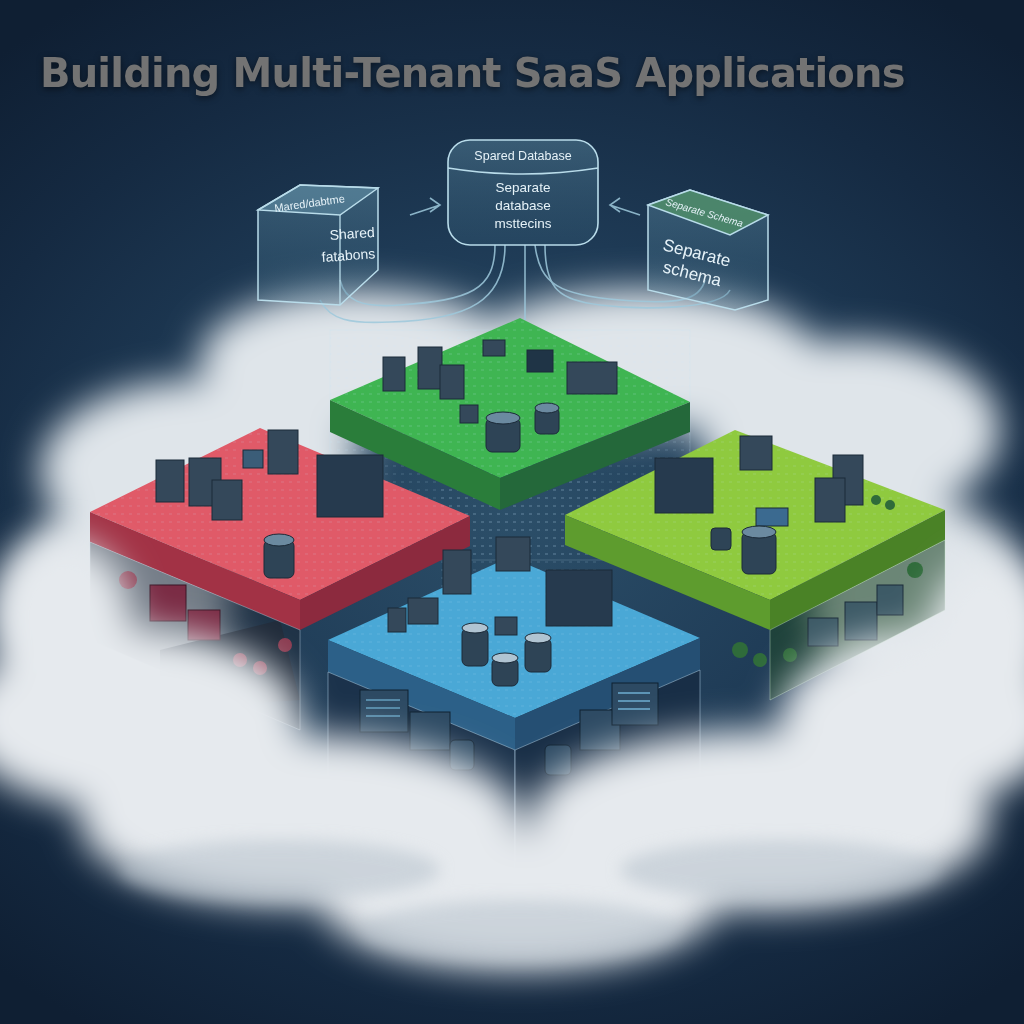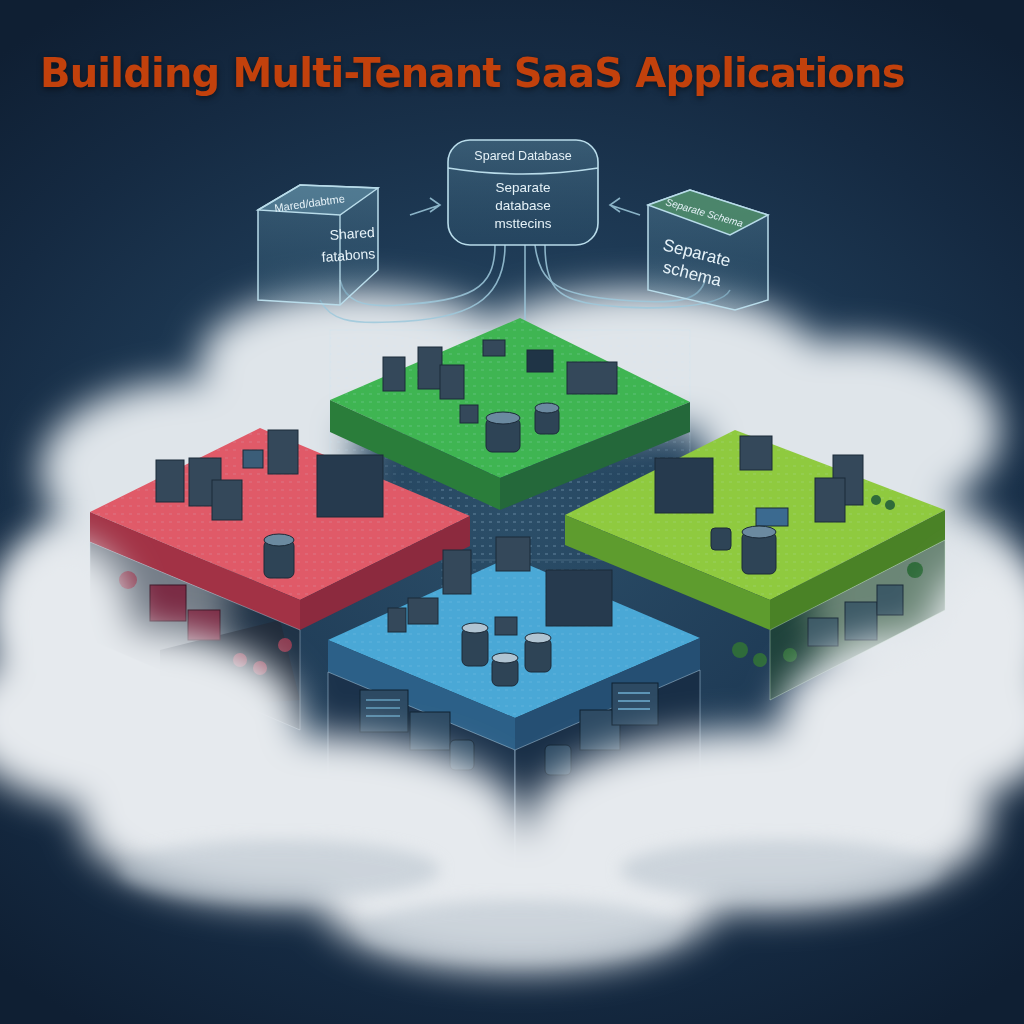--- a/index.html
+++ b/index.html
@@ -1,19 +1,19 @@
 <!DOCTYPE html>
 <html><head>
 <meta charset="utf-8">
 <style>
   html,body{margin:0;padding:0;}
   body{width:1024px;height:1024px;overflow:hidden;position:relative;
     background:radial-gradient(ellipse 75% 60% at 50% 50%, #2c4f69 0%, #1e3a55 45%, #152a42 75%, #0f1f33 100%);
     font-family:"Liberation Sans", sans-serif;}
-  .title{position:absolute;left:40px;top:50px;margin:0;color:#c2410c;font-family:"DejaVu Sans", sans-serif;
+  .title{position:absolute;left:40px;top:50px;margin:0;color:#737373;font-family:"DejaVu Sans", sans-serif;
     font-weight:bold;font-size:40px;letter-spacing:-0.8px;text-shadow:0 2px 6px rgba(0,0,0,0.5);}
   svg.scene{position:absolute;left:0;top:0;}
   .lbl{font-family:"Liberation Sans", sans-serif;fill:#e6f2f8;}
 </style>
 </head>
 <body>
 
 <h1 class="title">Building Multi-Tenant SaaS Applications</h1>
 
 <svg class="scene" width="1024" height="1024" viewBox="0 0 1024 1024">

